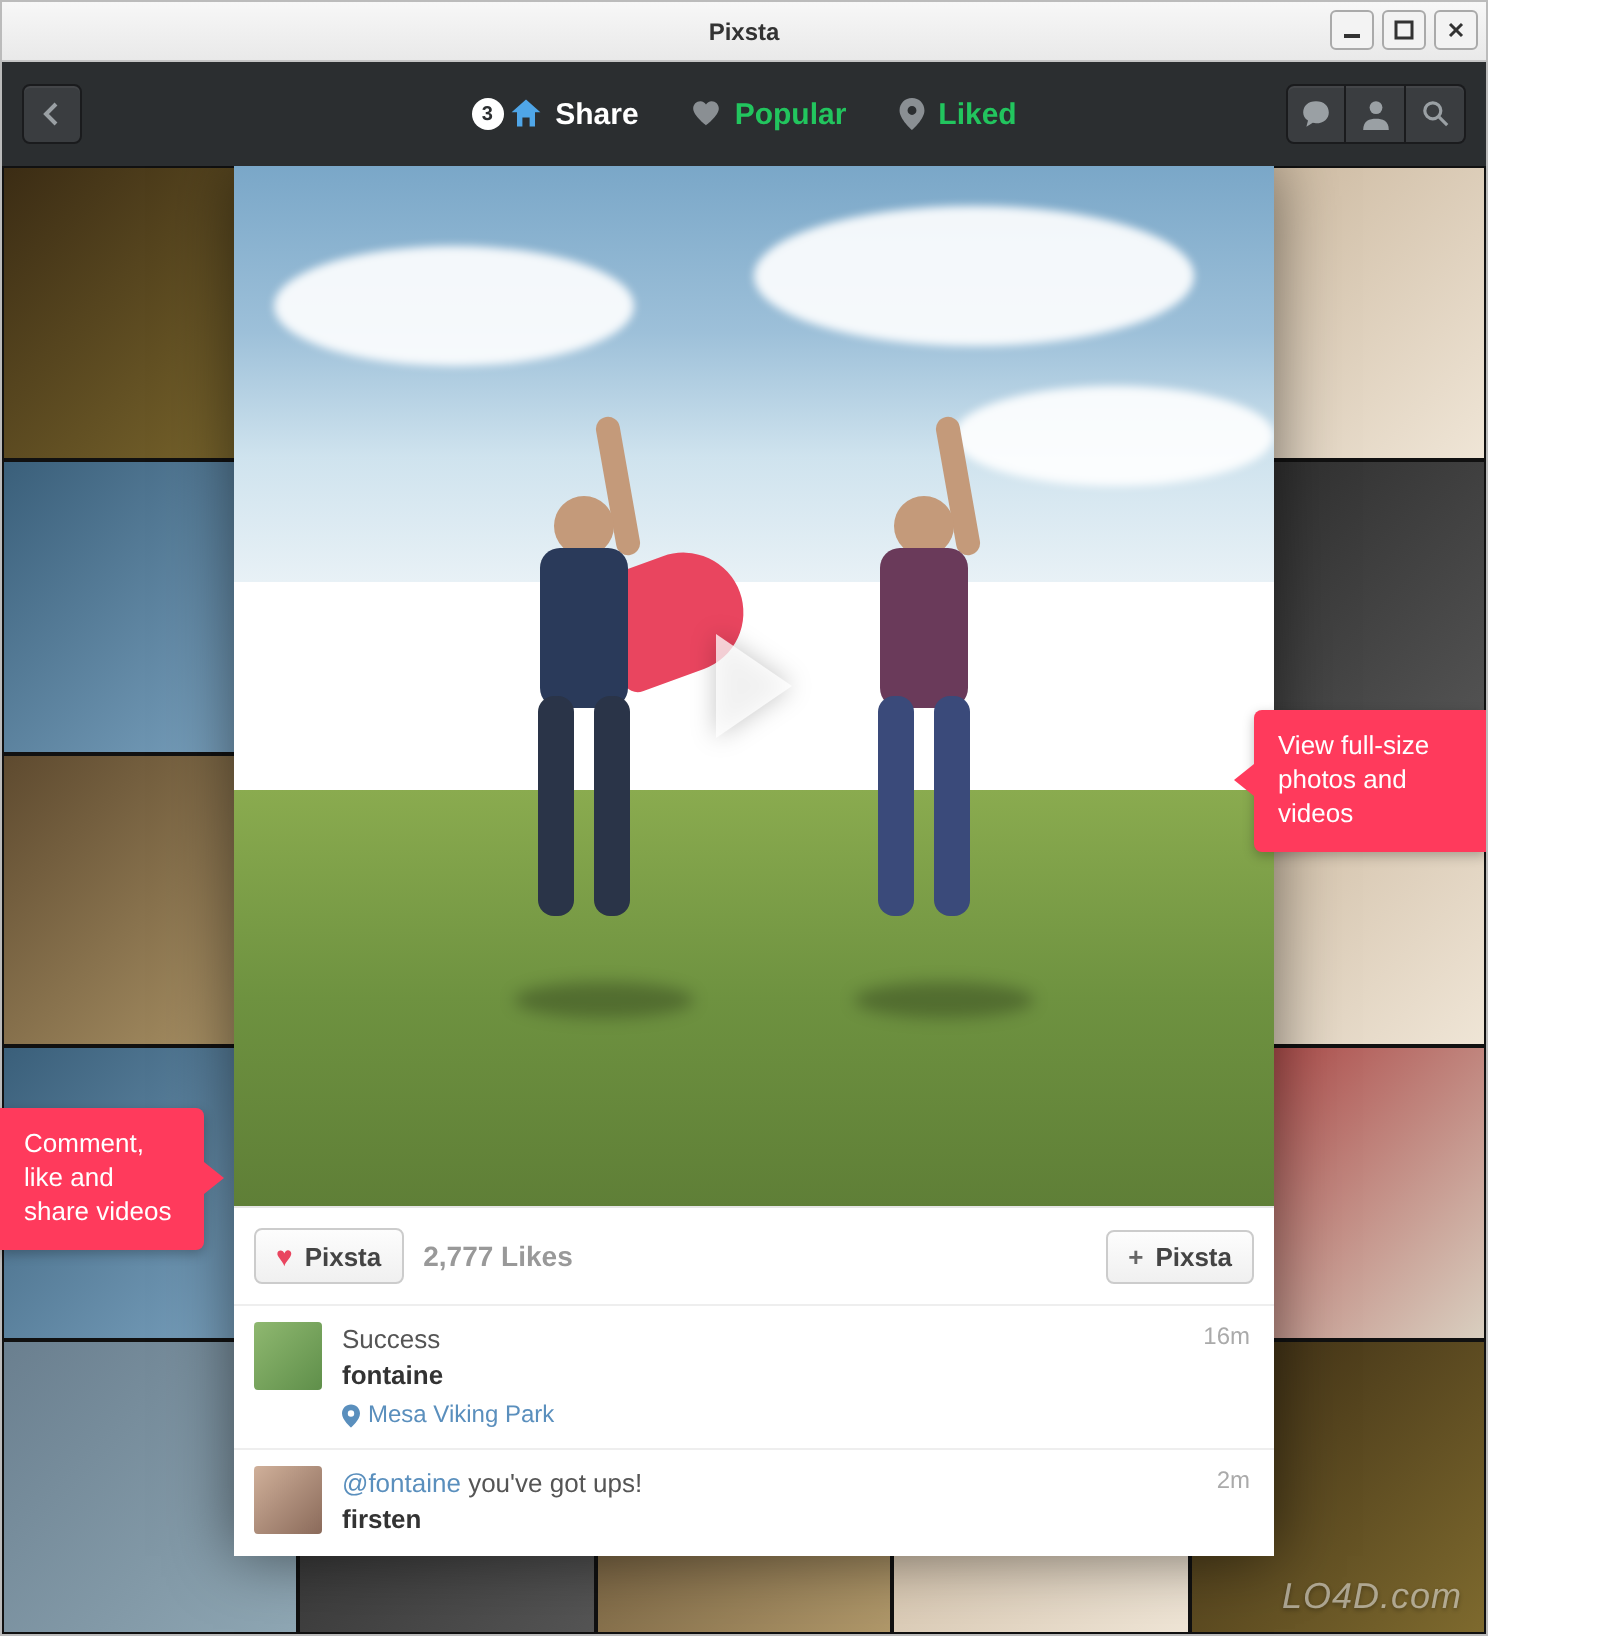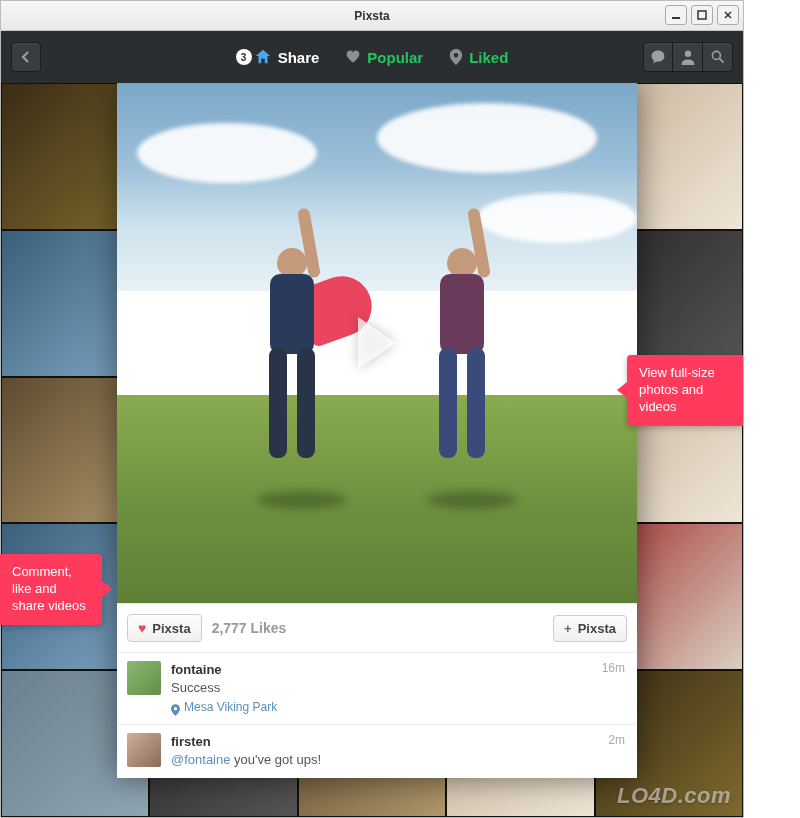--- a/index.html
+++ b/index.html
@@ -70,30 +70,30 @@
   .likes{font-size:14px;color:#999;font-weight:bold;}
   .share{margin-left:auto;}
   .plus{font-weight:bold;color:#666;}
 
   .post-row{padding:8px 10px;display:flex;gap:10px;border-top:1px solid #eee;position:relative;}
   .avatar{width:34px;height:34px;background:linear-gradient(135deg,#8fb870,#5f8f4a);border-radius:2px;flex:none;}
   .avatar.av2{background:linear-gradient(135deg,#d0b09a,#8a6a5a);}
   .post-body{flex:1;font-size:13px;color:#555;line-height:1.4;}
   .uname{font-weight:bold;color:#333;}
   .timestamp{position:absolute;right:12px;top:8px;font-size:12px;color:#aaa;}
-  .location{color:#5a8fbd;font-size:12px;display:flex;align-items:flex-end;gap:4px;margin-top:2px;}
+  .location{color:#5a8fbd;font-size:12px;display:flex;align-items:center;gap:4px;margin-top:2px;}
   .mention{color:#5a8fbd;}
 
   .callout { position:absolute; background:#ff3a5c; color:#fff; font-size:13px; line-height:1.3; padding:10px 12px; border-radius:4px; box-shadow:0 2px 6px rgba(0,0,0,0.25); }
   .callout.left { left:0; top:554px; width:102px; border-top-left-radius:0;border-bottom-left-radius:0;}
   .callout.left::after{content:"";position:absolute;right:-10px;top:50%;transform:translateY(-50%);border-left:10px solid #ff3a5c;border-top:8px solid transparent;border-bottom:8px solid transparent;}
   .callout.right { right:0; top:272px; width:116px; border-top-right-radius:0;border-bottom-right-radius:0;}
   .callout.right::before{content:"";position:absolute;left:-10px;top:50%;transform:translateY(-50%);border-right:10px solid #ff3a5c;border-top:8px solid transparent;border-bottom:8px solid transparent;}
 
-  .watermark{position:absolute;right:12px;bottom:8px;font-size:22px;font-weight:700;color:rgba(255,255,255,0.5);letter-spacing:0.5px;font-style:italic;text-shadow:0 1px 2px rgba(0,0,0,0.3);}
+  .watermark{position:absolute;right:12px;bottom:8px;font-size:18px;font-weight:400;color:rgba(255,255,255,0.5);letter-spacing:0.5px;font-style:italic;text-shadow:0 1px 2px rgba(0,0,0,0.3);}
 </style>
 </head>
 <body>
 
 <div class="window">
 
   <div class="titlebar">
     <span class="titlebar-title">Pixsta</span>
     <div class="win-controls">
       <div class="win-btn">
@@ -237,37 +237,37 @@
         <span class="likes">2,777 Likes</span>
         <div class="btn share">
           <span class="plus">+</span>
           <span>Pixsta</span>
         </div>
       </div>
 
       <div class="post-row">
         <div class="avatar"></div>
         <div class="post-body">
+          <div>Success</div>
           <div><span class="uname">fontaine</span></div>
-          <div>Success</div>
           <div class="location">
             <svg width="9" height="12" viewBox="0 0 14 18">
                 <path fill="#5a8fbd" d="M7 0 C3 0 0 3 0 7 C0 12 7 18 7 18 S14 12 14 7 C14 3 11 0 7 0 Z M7 9.5 A2.5 2.5 0 1 1 7 4.5 A2.5 2.5 0 0 1 7 9.5 Z"></path>
               </svg>
             <span>Mesa Viking Park</span>
           </div>
         </div>
         <span class="timestamp">16m</span>
       </div>
 
       <div class="post-row">
         <div class="avatar av2"></div>
         <div class="post-body">
+          <div><span class="mention">@fontaine</span><span> you've got ups!</span></div>
           <div><span class="uname">firsten</span></div>
-          <div><span class="mention">@fontaine</span><span> you've got ups!</span></div>
         </div>
         <span class="timestamp">2m</span>
       </div>
     </div>
 
     <div class="callout right">View full-size photos and videos</div>
 
     <span class="watermark">LO4D.com</span>
   </div>
 </div>

